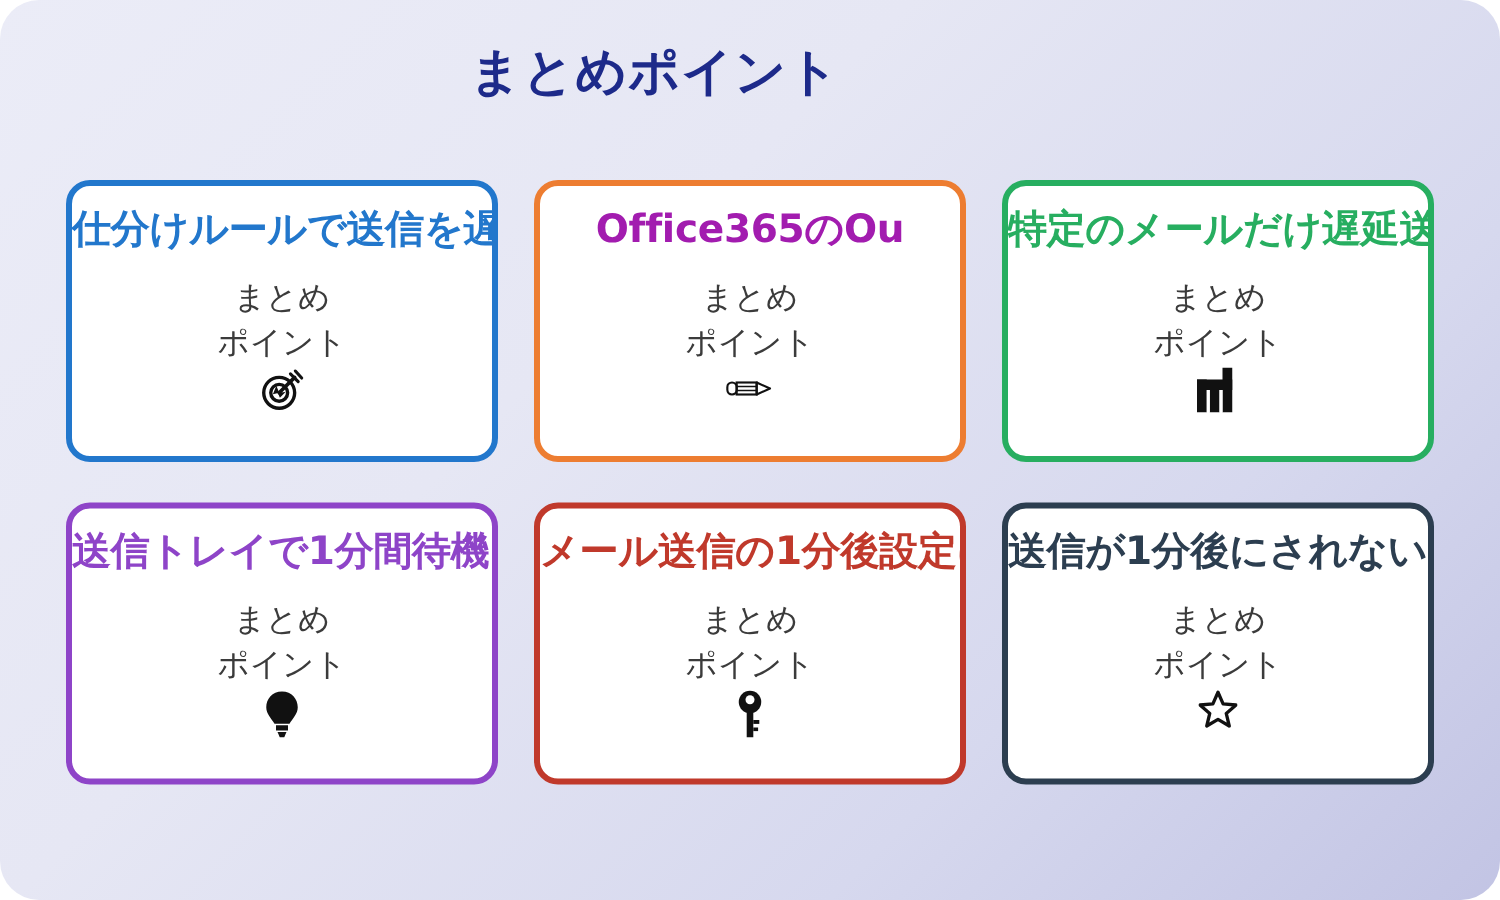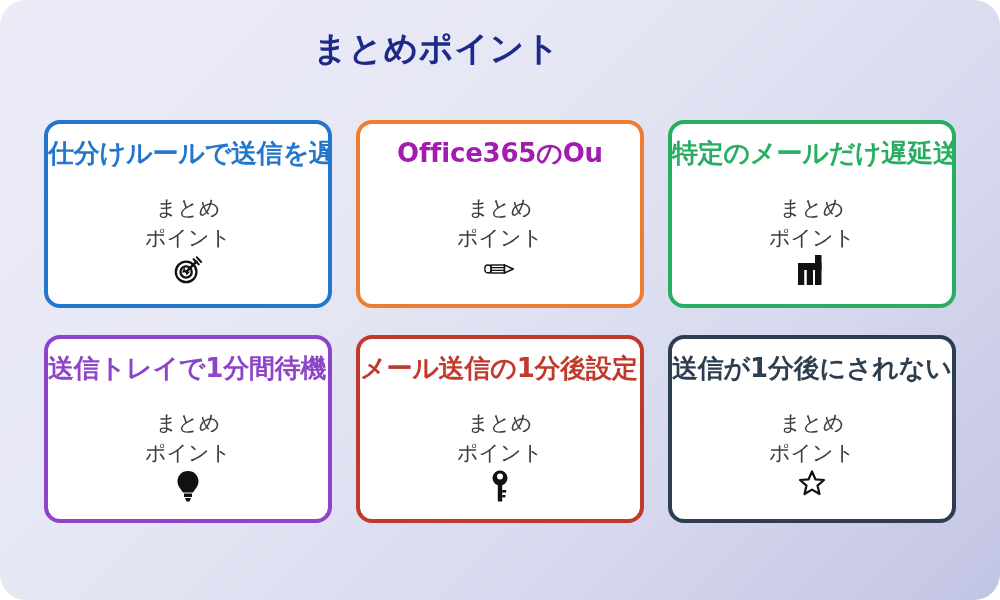--- a/index.html
+++ b/index.html
@@ -70,21 +70,21 @@
     text-align: center;
     font-size: 26px;
     font-weight: bold;
     line-height: 1.22;
     white-space: nowrap;
     overflow: visible;
     letter-spacing: -0.2px;
   }
 
   .card-body {
-    margin-top: 24px;
+    margin-top: 14px;
     text-align: center;
     font-size: 21px;
     font-weight: normal;
     color: #3b3b3b;
     line-height: 1.42;
     white-space: pre-line;
   }
 
   .card-icon {
     margin-top: 2px;

